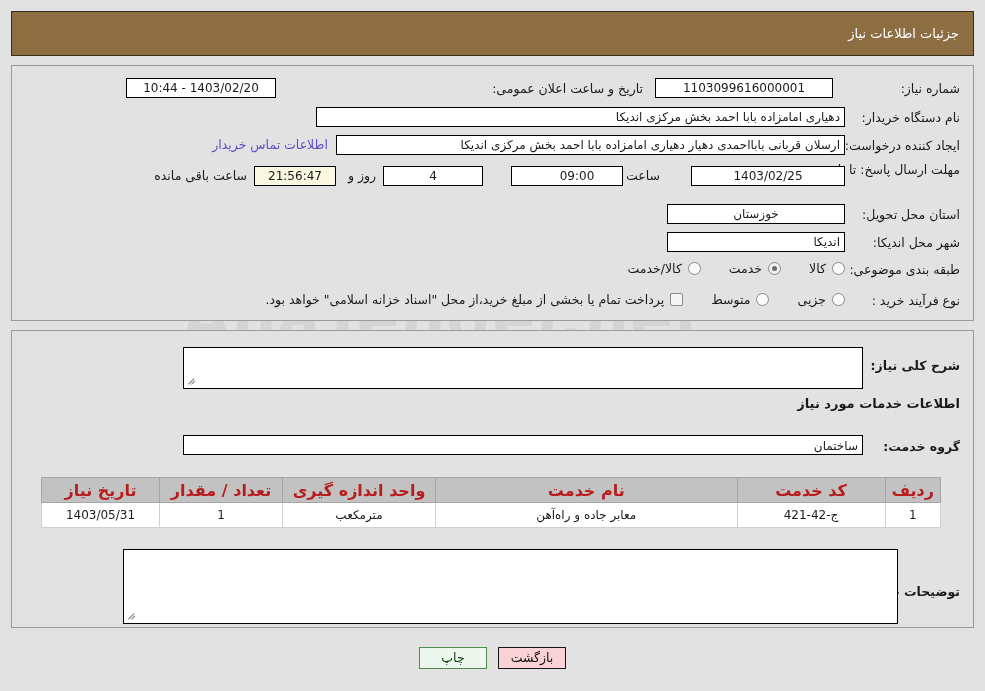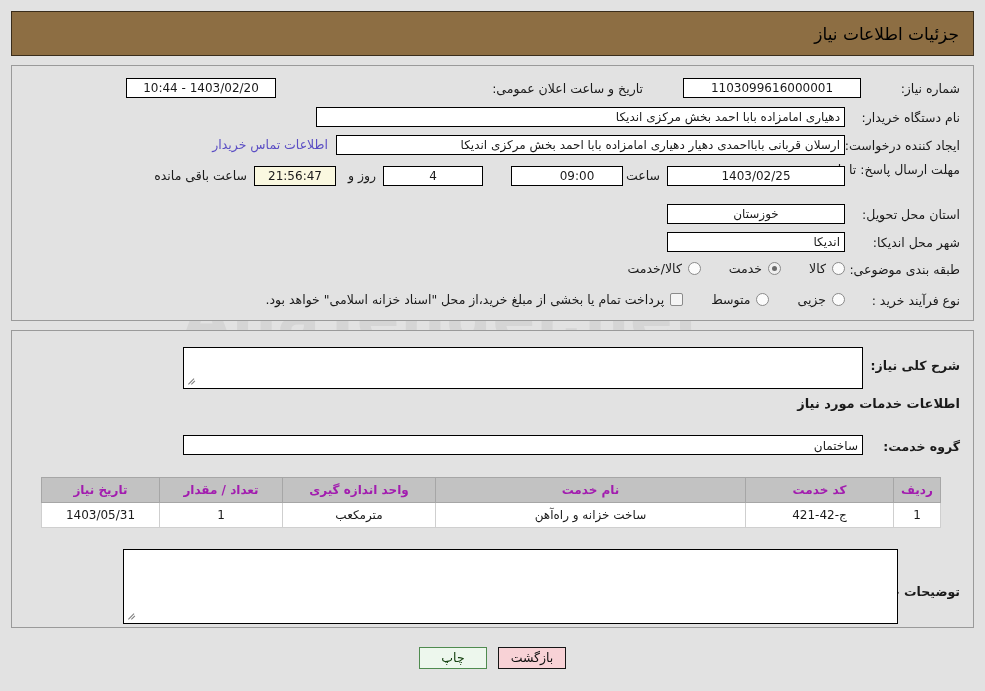--- a/index.html
+++ b/index.html
@@ -64,22 +64,22 @@
     height: 45px;
     background: #8d6e43;
     border: 1px solid #3a2d1b;
     box-sizing: border-box;
     display: flex;
     align-items: center;
     justify-content: flex-start;
     z-index: 2;
   }
   .titlebar .t {
-    color: #000000;
-    font-size: 17px;
+    color: #ffffff;
+    font-size: 13px;
     padding-right: 14px;
   }
 
   
   .panel {
     position: absolute;
     left: 11px;
     right: 11px;
     background: #e2e2e2;
     border: 1px solid #9a9a9a;
@@ -197,22 +197,22 @@
   table.grid {
     position: absolute;
     border-collapse: collapse;
     background: #ffffff;
     font-size: 12px;
   }
   table.grid th {
     background: #c2c2c2;
     border: 1px solid #a6a6a6;
     font-weight: bold;
-    font-size: 12px;
-    color: #a21caf;
+    font-size: 16px;
+    color: #b91c1c;
     height: 24px;
     padding: 0 6px;
     white-space: nowrap;
   }
   table.grid td {
     background: #ffffff;
     border: 1px solid #cfcfcf;
     height: 24px;
     padding: 0 6px;
     text-align: center;
@@ -261,42 +261,42 @@
 
 <div class="titlebar">
   <span class="t">جزئیات اطلاعات نیاز</span>
 </div>
 
 <div class="panel" id="panel-top">
 
   <div class="row" style="top:15px; right:13px;">
     <span class="lbl" style="width:108px; text-align:right;">شماره نیاز:</span>
   </div>
-  <div class="inp c" style="position:absolute; top:12px; right:112px; width:178px;">1103099616000001</div>
+  <div class="inp c" style="position:absolute; top:12px; right:140px; width:178px;">1103099616000001</div>
 
   <div class="row" style="top:15px; right:330px;">
     <span class="lbl">تاریخ و ساعت اعلان عمومی:</span>
   </div>
   <div class="inp c" style="position:absolute; top:12px; right:697px; width:150px;">1403/02/20 - 10:44</div>
 
   <div class="row" style="top:44px; right:13px;">
     <span class="lbl">نام دستگاه خریدار:</span>
   </div>
   <div class="inp r" style="position:absolute; top:41px; right:128px; width:529px;padding-left:16px;">دهیاری امامزاده بابا احمد بخش مرکزی اندیکا</div>
 
   <div class="row" style="top:72px; right:13px;">
     <span class="lbl">ایجاد کننده درخواست:</span>
   </div>
   <div class="inp r" style="position:absolute; top:69px; right:128px; width:509px;">ارسلان قربانی بابااحمدی دهیار دهیاری امامزاده بابا احمد بخش مرکزی اندیکا</div>
   <a class="link" style="position:absolute; top:71px; right:645px;">اطلاعات تماس خریدار</a>
 
   <div class="row" style="top:96px; right:13px; width:110px; display:block;">
     <span class="lbl" style="display:block; line-height:16px;">مهلت ارسال پاسخ: تا تاریخ:</span>
   </div>
-  <div class="inp c" style="position:absolute; top:100px; right:128px; width:178px;">1403/02/25</div>
+  <div class="inp c" style="position:absolute; top:100px; right:128px; width:154px;">1403/02/25</div>
   <span class="lbl" style="position:absolute; top:102px; right:313px;">ساعت</span>
   <div class="inp c" style="position:absolute; top:100px; right:350px; width:112px;padding-left:24px;">09:00</div>
   <div class="inp c" style="position:absolute; top:100px; right:490px; width:100px;">4</div>
   <span class="lbl" style="position:absolute; top:102px; right:597px;">روز و</span>
   <div class="inp c cream" style="position:absolute; top:100px; right:637px; width:82px;">21:56:47</div>
   <span class="lbl" style="position:absolute; top:102px; right:726px;">ساعت باقی مانده</span>
 
   <div class="row" style="top:141px; right:13px;">
     <span class="lbl">استان محل تحویل:</span>
   </div>
@@ -367,21 +367,21 @@
         <th>نام خدمت</th>
         <th style="width:140px;">واحد اندازه گیری</th>
         <th style="width:110px;">تعداد / مقدار</th>
         <th style="width:105px;">تاریخ نیاز</th>
       </tr>
     </thead>
     <tbody>
       <tr>
         <td>1</td>
         <td>ج-42-421</td>
-        <td>ساخت خزانه و راه‌آهن</td>
+        <td>معابر جاده و راه‌آهن</td>
         <td>مترمکعب</td>
         <td>1</td>
         <td>1403/05/31</td>
       </tr>
     </tbody>
   </table>
 
   <span class="lbl lbl-b" style="position:absolute; top:253px; right:13px;">توضیحات خریدار:</span>
   <div class="ta" style="position:absolute; top:218px; right:75px; width:775px; height:75px;">
     <span></span>

